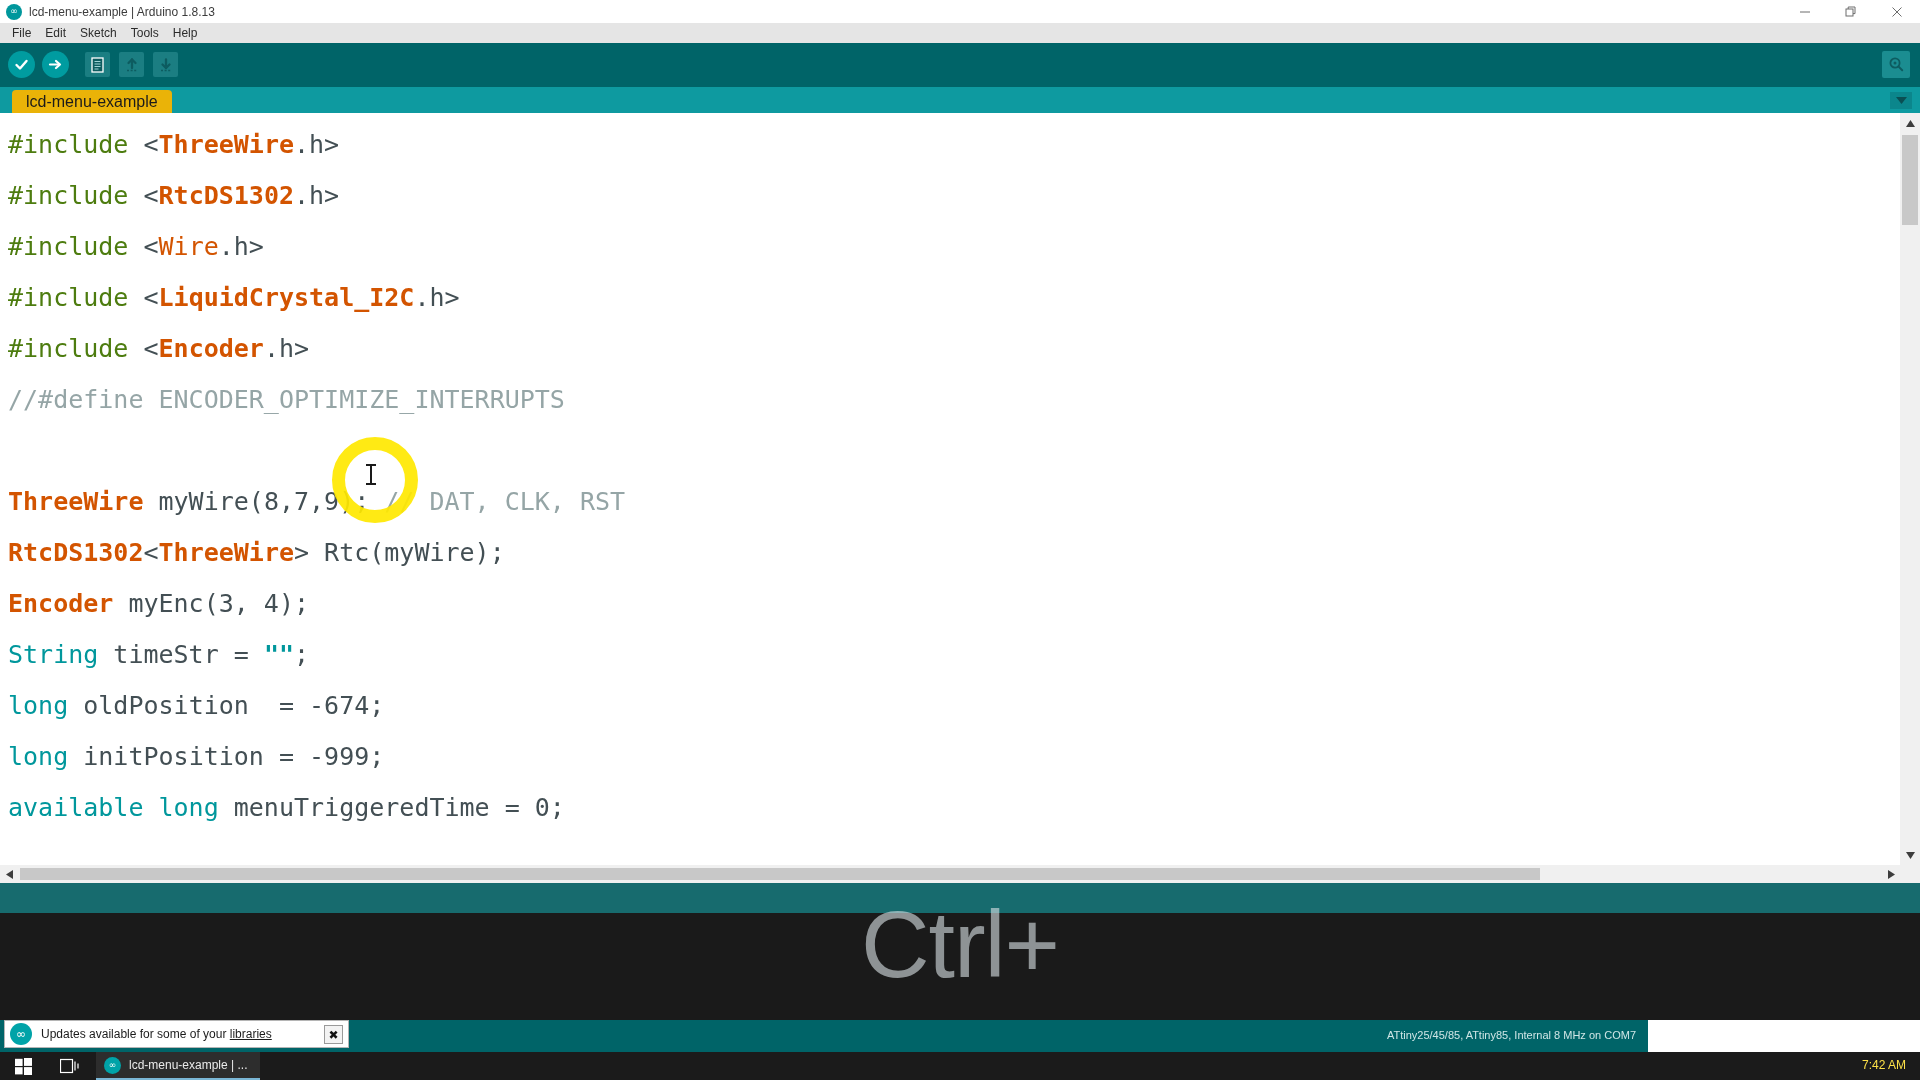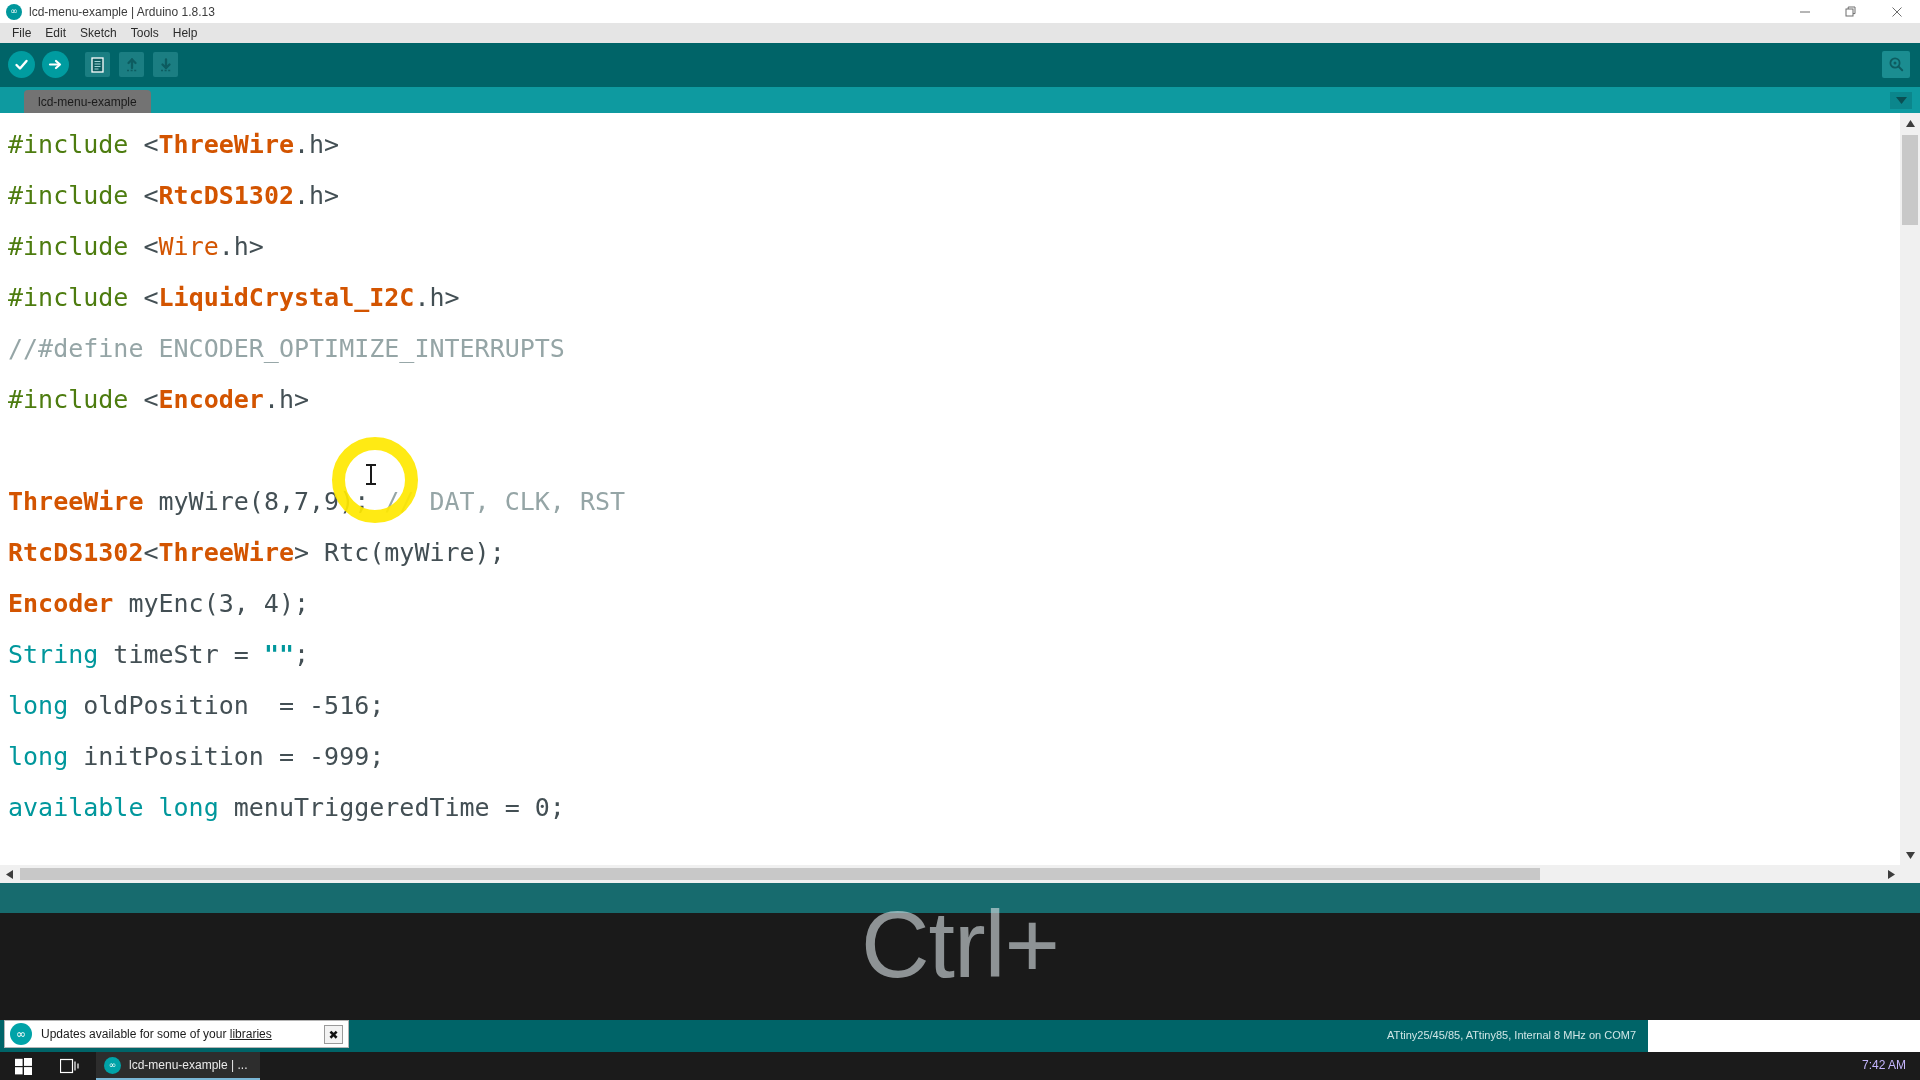--- a/index.html
+++ b/index.html
@@ -68,24 +68,24 @@
     width: 28px; height: 27px; border-radius: 2px; background: #1b8d91;
     display: flex; align-items: center; justify-content: center;
   }
 
   
   .tabbar {
     position: absolute; top: 87px; left: 0; width: 1920px; height: 26px;
     background: #0e9aa0;
   }
   .tab {
-    position: absolute; left: 24px; top: 3px; height: 23px;
-    background: #737373; border-radius: 4px 4px 0 0;
+    position: absolute; left: 12px; top: 3px; height: 23px;
+    background: #eab308; border-radius: 4px 4px 0 0;
     padding: 0 14px; display: flex; align-items: center;
-    font-size: 12px; color: #1b1b1b; white-space: nowrap;
+    font-size: 16px; color: #1b1b1b; white-space: nowrap;
   }
   .tab-menu-btn {
     position: absolute; right: 8px; top: 5px; width: 22px; height: 17px;
     background: #0b868c; display: flex; align-items: center; justify-content: center;
   }
 
   
   .editor-wrap {
     position: absolute; top: 113px; left: 0; width: 1920px; height: 770px;
     background: #ffffff; overflow: hidden;
@@ -218,21 +218,21 @@
   }
   .tb-app-logo {
     width: 17px; height: 17px; border-radius: 50%; background: #00a3a8;
     display: flex; align-items: center; justify-content: center;
     color: #fff; font-size: 9px; font-family: "DejaVu Sans", sans-serif;
     margin-right: 8px; flex: 0 0 auto;
   }
   .tb-app-label { font-size: 12px; color: #eaeaea; white-space: nowrap; }
   .tb-clock {
     position: absolute; right: 14px; top: 6px;
-    font-size: 12px; color: #c4b5fd; white-space: nowrap;
+    font-size: 12px; color: #fde047; white-space: nowrap;
   }
 
   
   .click-ring {
     position: absolute; left: 332px; top: 437px; width: 86px; height: 86px;
     border: 13px solid rgba(255, 232, 0, 0.92);
     border-radius: 50%;
     pointer-events: none;
   }
   .ibeam {
@@ -356,28 +356,28 @@
       </svg>
     </div>
   </div>
 
   <div class="editor-wrap">
     <div class="editor" id="code-editor">
         <div class="code-line"><span class="tok-pre">#include </span><span class="tok-plain">&lt;</span><span class="tok-lib">ThreeWire</span><span class="tok-plain">.h&gt;</span></div>
         <div class="code-line"><span class="tok-pre">#include </span><span class="tok-plain">&lt;</span><span class="tok-lib">RtcDS1302</span><span class="tok-plain">.h&gt;</span></div>
         <div class="code-line"><span class="tok-pre">#include </span><span class="tok-plain">&lt;</span><span class="tok-lib-soft">Wire</span><span class="tok-plain">.h&gt;</span></div>
         <div class="code-line"><span class="tok-pre">#include </span><span class="tok-plain">&lt;</span><span class="tok-lib">LiquidCrystal_I2C</span><span class="tok-plain">.h&gt;</span></div>
+        <div class="code-line"><span class="tok-pre">#include </span><span class="tok-plain">&lt;</span><span class="tok-lib">Encoder</span><span class="tok-plain">.h&gt;</span></div>
         <div class="code-line"><span class="tok-comment">//#define ENCODER_OPTIMIZE_INTERRUPTS</span></div>
-        <div class="code-line"><span class="tok-pre">#include </span><span class="tok-plain">&lt;</span><span class="tok-lib">Encoder</span><span class="tok-plain">.h&gt;</span></div>
         <div class="code-line">&nbsp;</div>
         <div class="code-line"><span class="tok-lib">ThreeWire</span><span class="tok-plain"> myWire(8,7,9); </span><span class="tok-comment">// DAT, CLK, RST</span></div>
         <div class="code-line"><span class="tok-lib">RtcDS1302</span><span class="tok-plain">&lt;</span><span class="tok-lib">ThreeWire</span><span class="tok-plain">&gt; Rtc(myWire);</span></div>
         <div class="code-line"><span class="tok-lib">Encoder</span><span class="tok-plain"> myEnc(3, 4);</span></div>
         <div class="code-line"><span class="tok-kw">String</span><span class="tok-plain"> timeStr = </span><span class="tok-str">""</span><span class="tok-plain">;</span></div>
-        <div class="code-line"><span class="tok-kw">long</span><span class="tok-plain"> oldPosition  = -516;</span></div>
+        <div class="code-line"><span class="tok-kw">long</span><span class="tok-plain"> oldPosition  = -674;</span></div>
         <div class="code-line"><span class="tok-kw">long</span><span class="tok-plain"> initPosition = -999;</span></div>
         <div class="code-line"><span class="tok-kw">available long</span><span class="tok-plain"> menuTriggeredTime = 0;</span></div>
       </div>
   </div>
 
   <div class="vscroll">
     <div class="vscroll-arrow-up">
       <svg width="9" height="7" viewBox="0 0 9 7">
           <polygon points="4.5,0 9,7 0,7" fill="#3d3d3d"></polygon>
         </svg>

